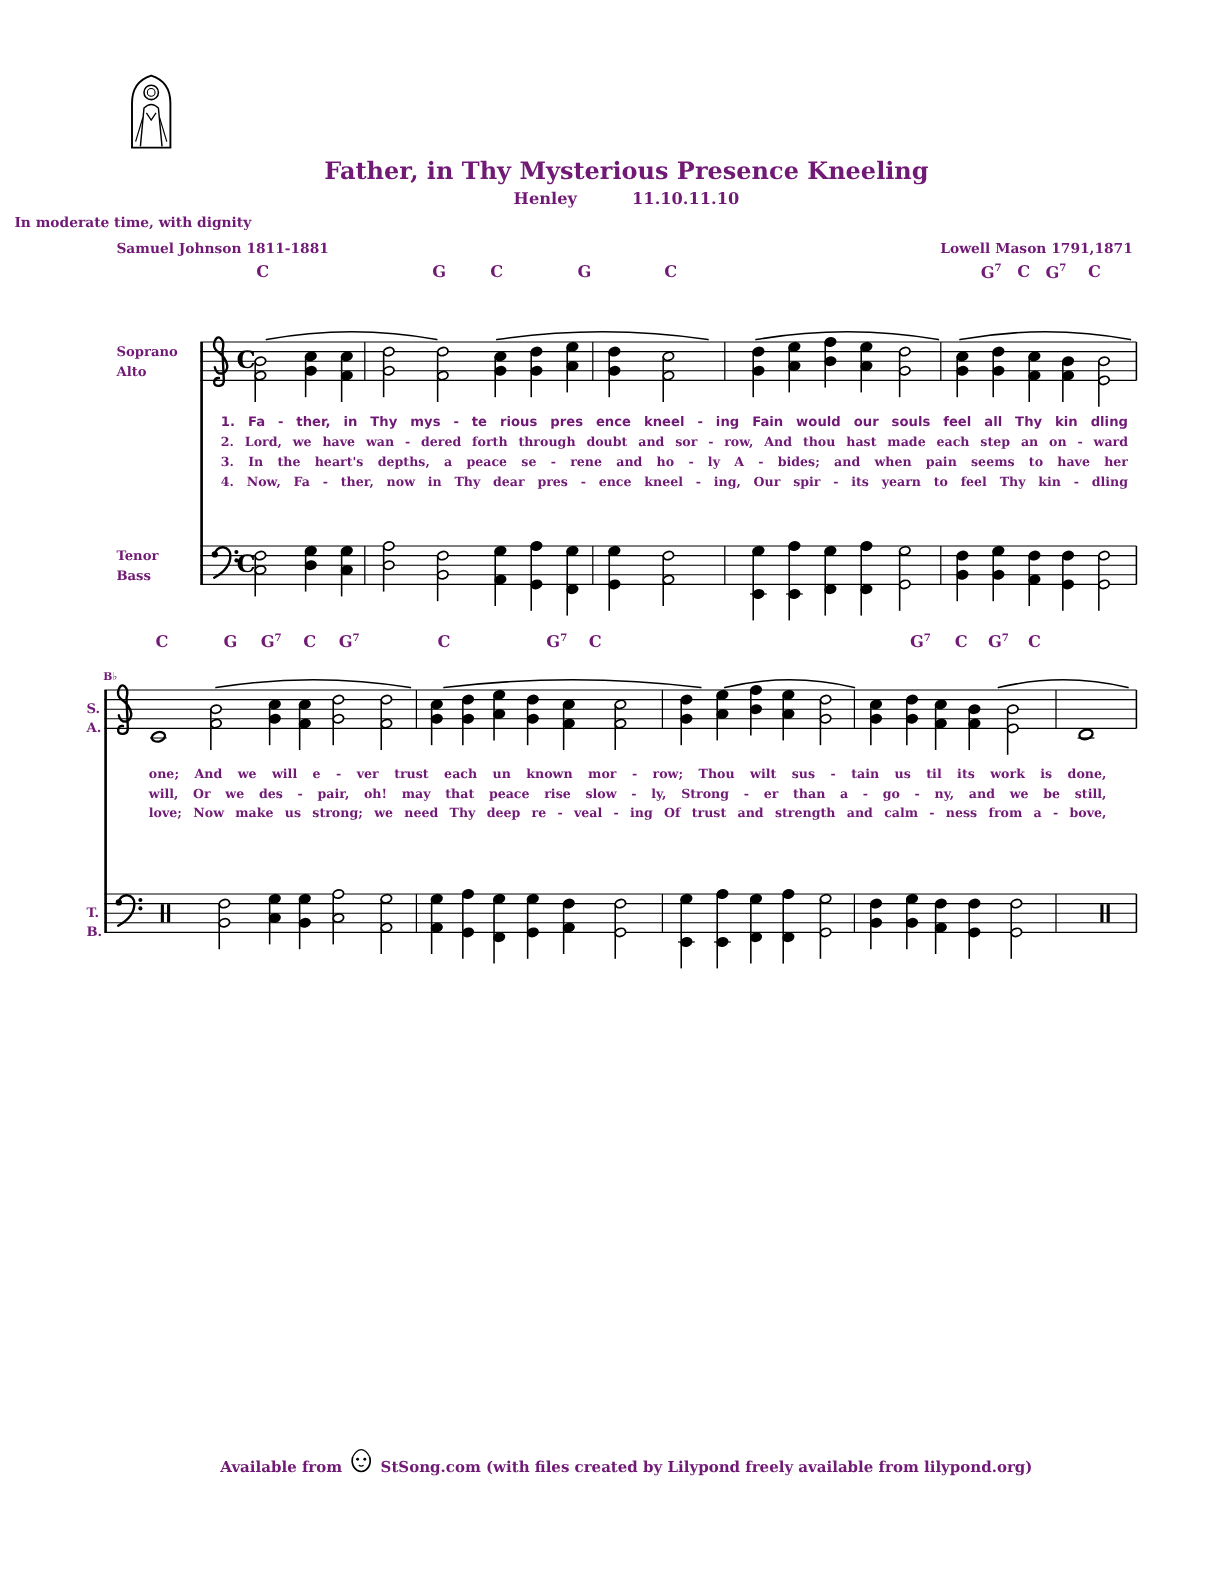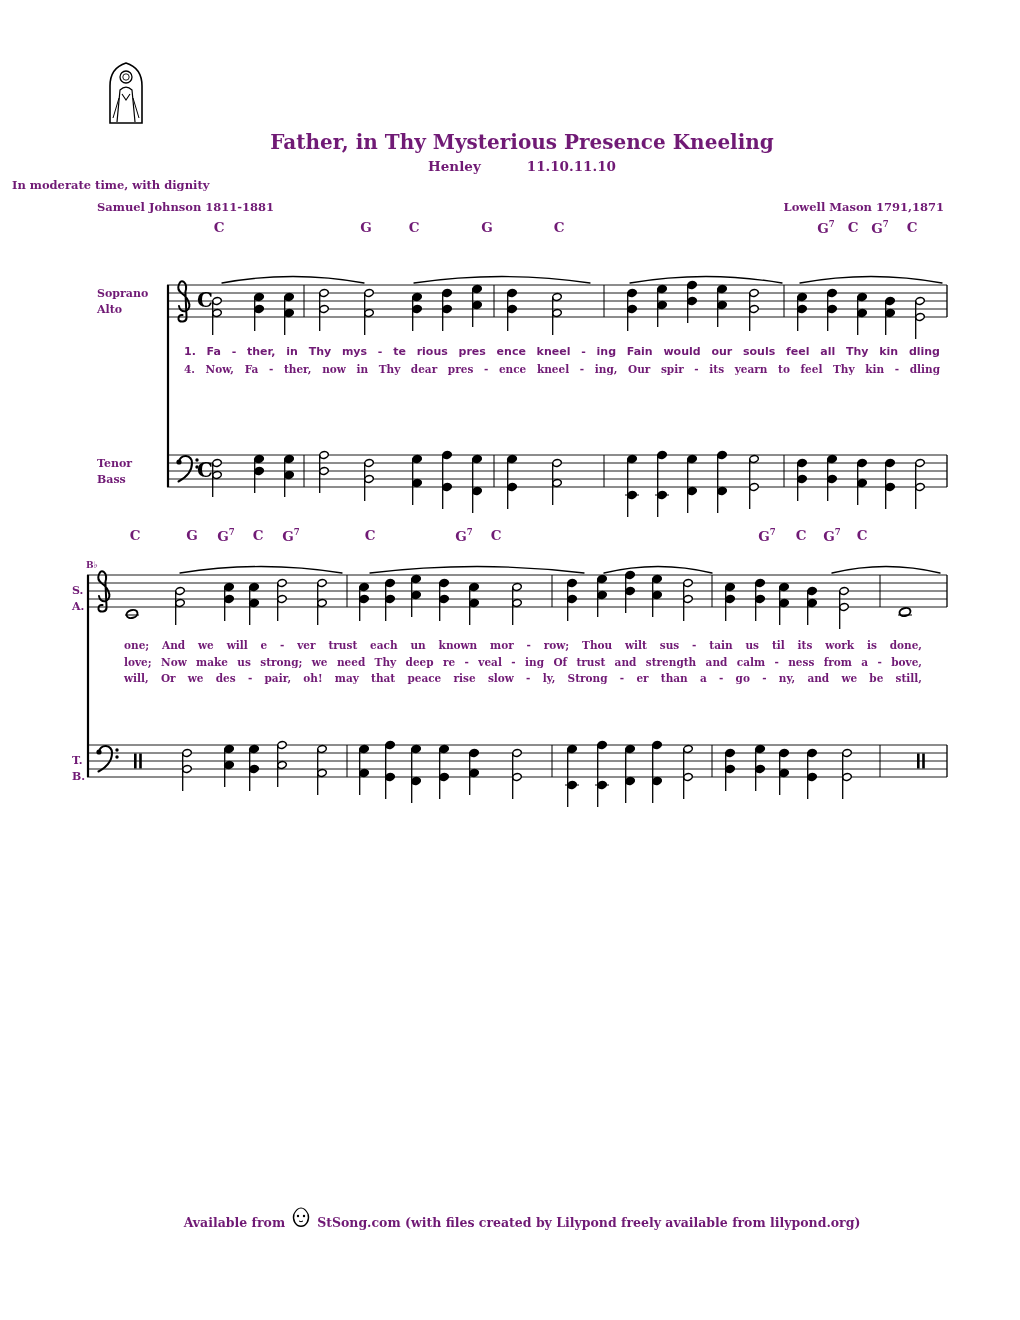--- a/index.html
+++ b/index.html
@@ -403,27 +403,29 @@
       <ellipse cx="800" cy="753" rx="4.4" ry="3.3" fill="#000" stroke="#000" stroke-width="1.5" transform="rotate(-16 800 753)"></ellipse>
       <ellipse cx="800" cy="777" rx="4.4" ry="3.3" fill="#000" stroke="#000" stroke-width="1.5" transform="rotate(-16 800 777)"></ellipse>
       <line x1="795.7" y1="753" x2="795.7" y2="799" stroke="#000" stroke-width="1.3"></line>
       <ellipse cx="835" cy="753" rx="4.4" ry="3.3" fill="#fff" stroke="#000" stroke-width="1.5" transform="rotate(-16 835 753)"></ellipse>
       <ellipse cx="835" cy="777" rx="4.4" ry="3.3" fill="#fff" stroke="#000" stroke-width="1.5" transform="rotate(-16 835 777)"></ellipse>
       <line x1="830.7" y1="753" x2="830.7" y2="799" stroke="#000" stroke-width="1.3"></line>
     </svg>
 
   <div class="abs lyrics" style="top:344px;left:172px;width:756px">
     <div class="lyric-line lyr-main">1. Fa - ther, in Thy mys - te rious pres ence kneel - ing Fain would our souls feel all Thy kin dling</div>
+    <div class="lyric-line lyr-alt">2. Lord, we have wan - dered forth through doubt and sor - row, And thou hast made each step an on - ward</div>
+    <div class="lyric-line lyr-alt">3. In the heart's depths, a peace se - rene and ho - ly A - bides; and when pain seems to have her</div>
     <div class="lyric-line lyr-alt">4. Now, Fa - ther, now in Thy dear pres - ence kneel - ing, Our spir - its yearn to feel Thy kin - dling</div>
   </div>
 
   <div class="abs lyrics" style="top:637px;left:112px;width:798px">
     <div class="lyric-line lyr-alt">one; And we will e - ver trust each un known mor - row; Thou wilt sus - tain us til its work is done,</div>
+    <div class="lyric-line lyr-alt">will, Or we des - pair, oh! may that peace rise slow - ly, Strong - er than a - go - ny, and we be still,</div>
     <div class="lyric-line lyr-alt">love; Now make us strong; we need Thy deep re - veal - ing Of trust and strength and calm - ness from a - bove,</div>
-    <div class="lyric-line lyr-alt">will, Or we des - pair, oh! may that peace rise slow - ly, Strong - er than a - go - ny, and we be still,</div>
   </div>
 
   <div class="abs footer">
     <span>Available from</span>
     <svg width="20" height="24" viewBox="0 0 20 24">
       <path d="M3 8 A 7.5 9 0 1 0 17 8" fill="none" stroke="#000" stroke-width="1.4"></path>
       <path d="M3 8 Q 6 2 10 2 Q 14 2 17 8" fill="none" stroke="#000" stroke-width="1.1"></path>
       <circle cx="7" cy="10" r="1.2" fill="#000"></circle>
       <circle cx="13" cy="10" r="1.2" fill="#000"></circle>
       <path d="M8 15 Q 10 16.5 12 15" fill="none" stroke="#000" stroke-width="1"></path>

